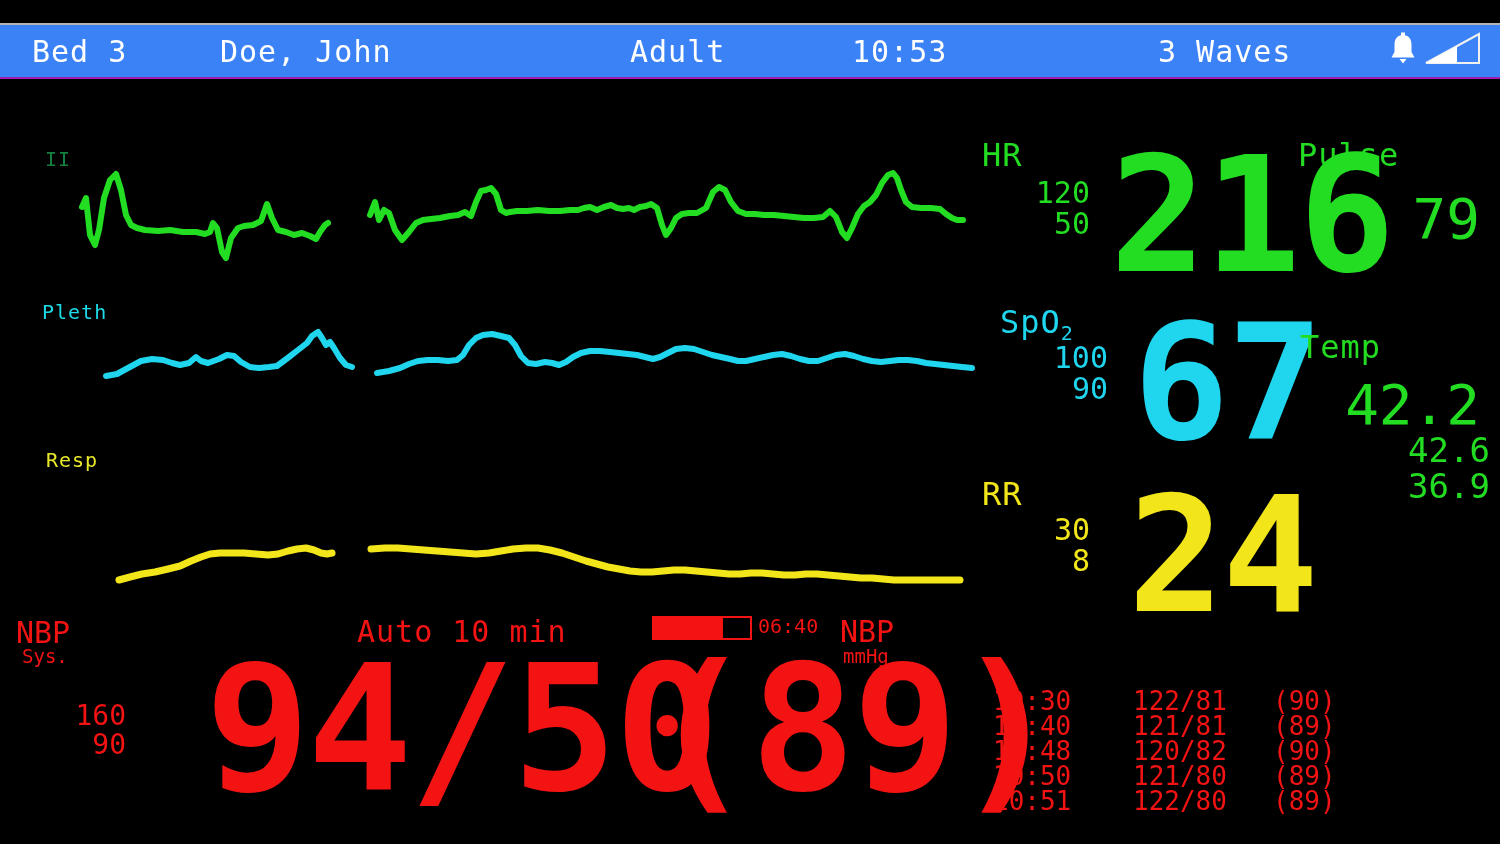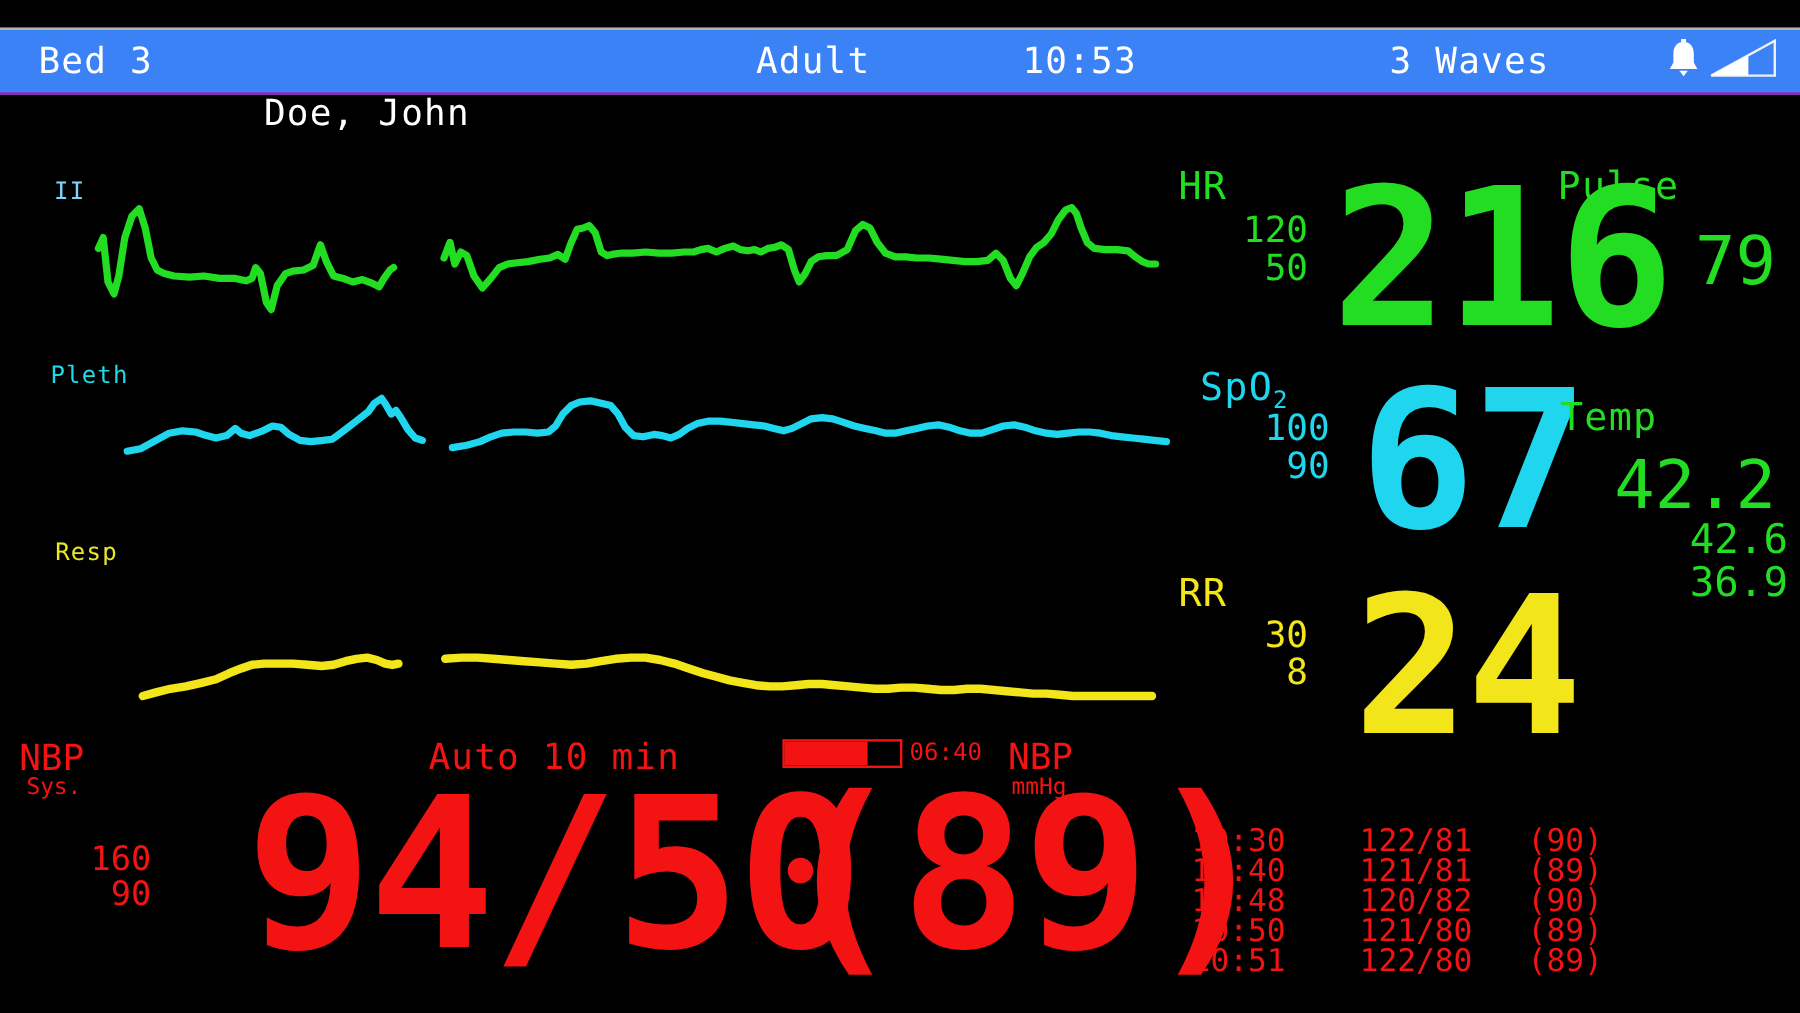--- a/index.html
+++ b/index.html
@@ -29,35 +29,35 @@
     position: absolute;
     top: 50%;
     transform: translateY(-50%);
     color: #ffffff;
     font-size: 30px;
     letter-spacing: 1px;
     white-space: nowrap;
     font-family: "DejaVu Sans Mono", "Liberation Mono", monospace;
   }
   #hdr-bed    { left: 32px; }
-  #hdr-name   { left: 220px; margin-top: 44px; }
+  #hdr-name   { left: 220px; }
   #hdr-type   { left: 630px; }
   #hdr-time   { left: 852px; }
   #hdr-waves  { left: 1158px; }
   #hdr-icons  { right: 18px; top: 50%; transform: translateY(-50%); position: absolute; display: flex; align-items: flex-end; gap: 6px; }
 
   
   #waves { position: absolute; left: 0; top: 80px; width: 975px; height: 530px; }
   .wave-label {
     position: absolute;
     font-size: 20px;
     letter-spacing: 1px;
     font-family: "DejaVu Sans Mono", "Liberation Mono", monospace;
   }
-  #lbl-ii    { left: 45px;  top: 67px;  color: #7dd3fc; text-align: right; }
+  #lbl-ii    { left: 45px;  top: 67px;  color: #15803d; text-align: right; }
   #lbl-pleth { left: 42px;  top: 220px; color: #1ddbe8; }
   #lbl-resp  { left: 46px;  top: 368px; color: #e8e82a; text-align: center; }
   .wave-svg { position: absolute; left: 0; top: 0; }
 
   
   .num-label {
     position: absolute;
     font-size: 32px;
     letter-spacing: 1px;
     font-family: "DejaVu Sans Mono", "Liberation Mono", monospace;

